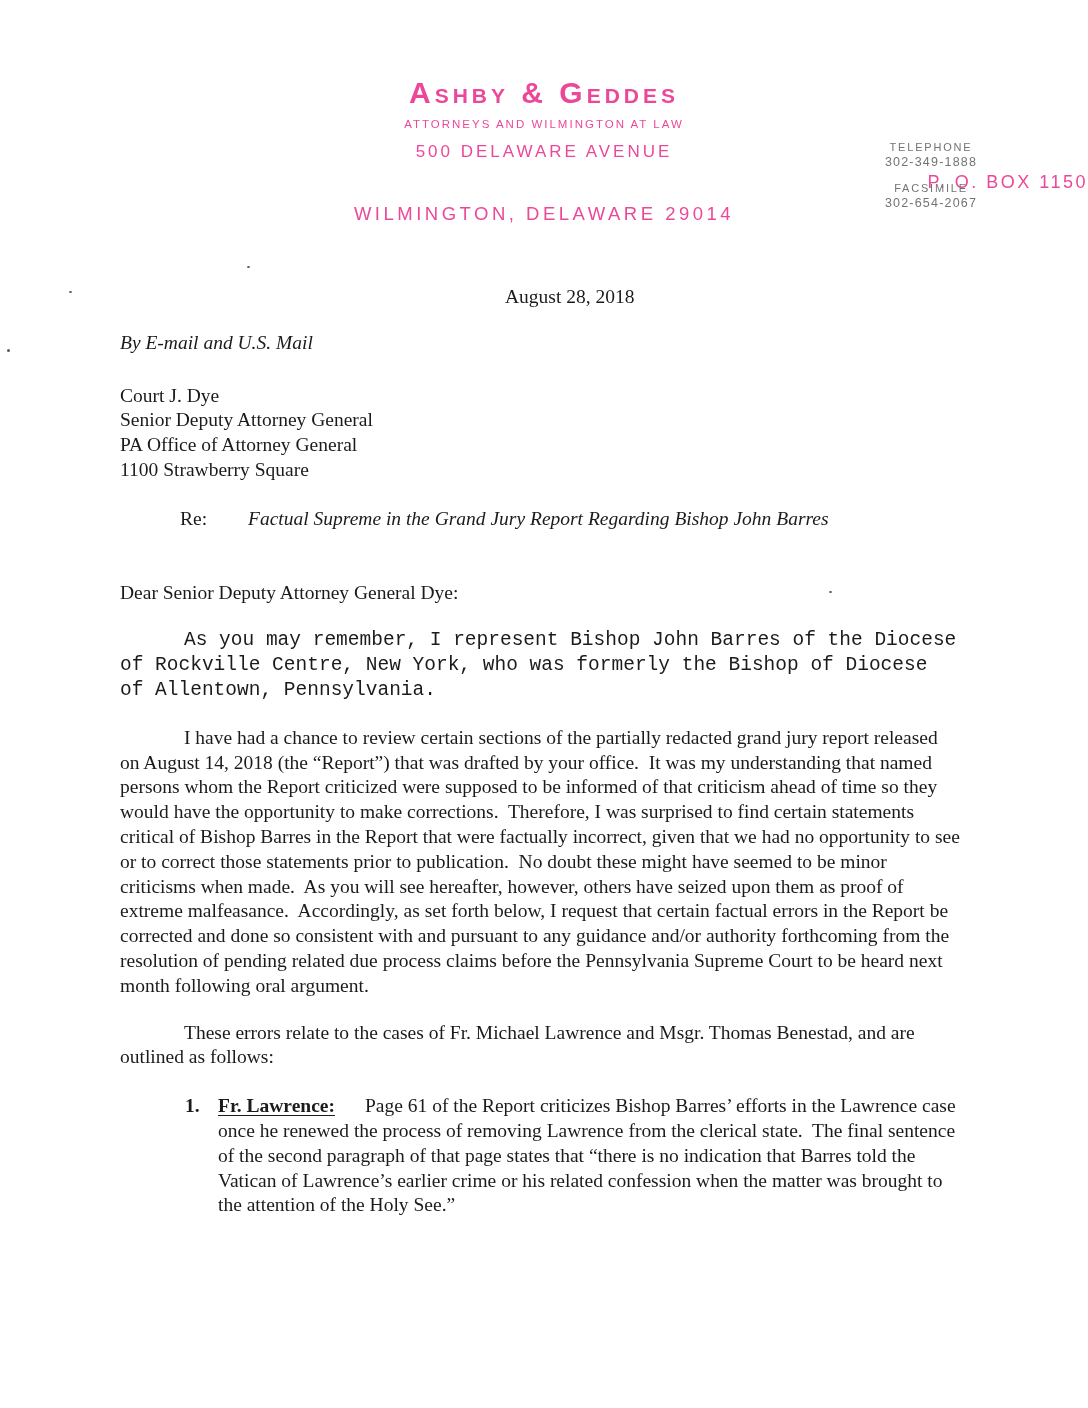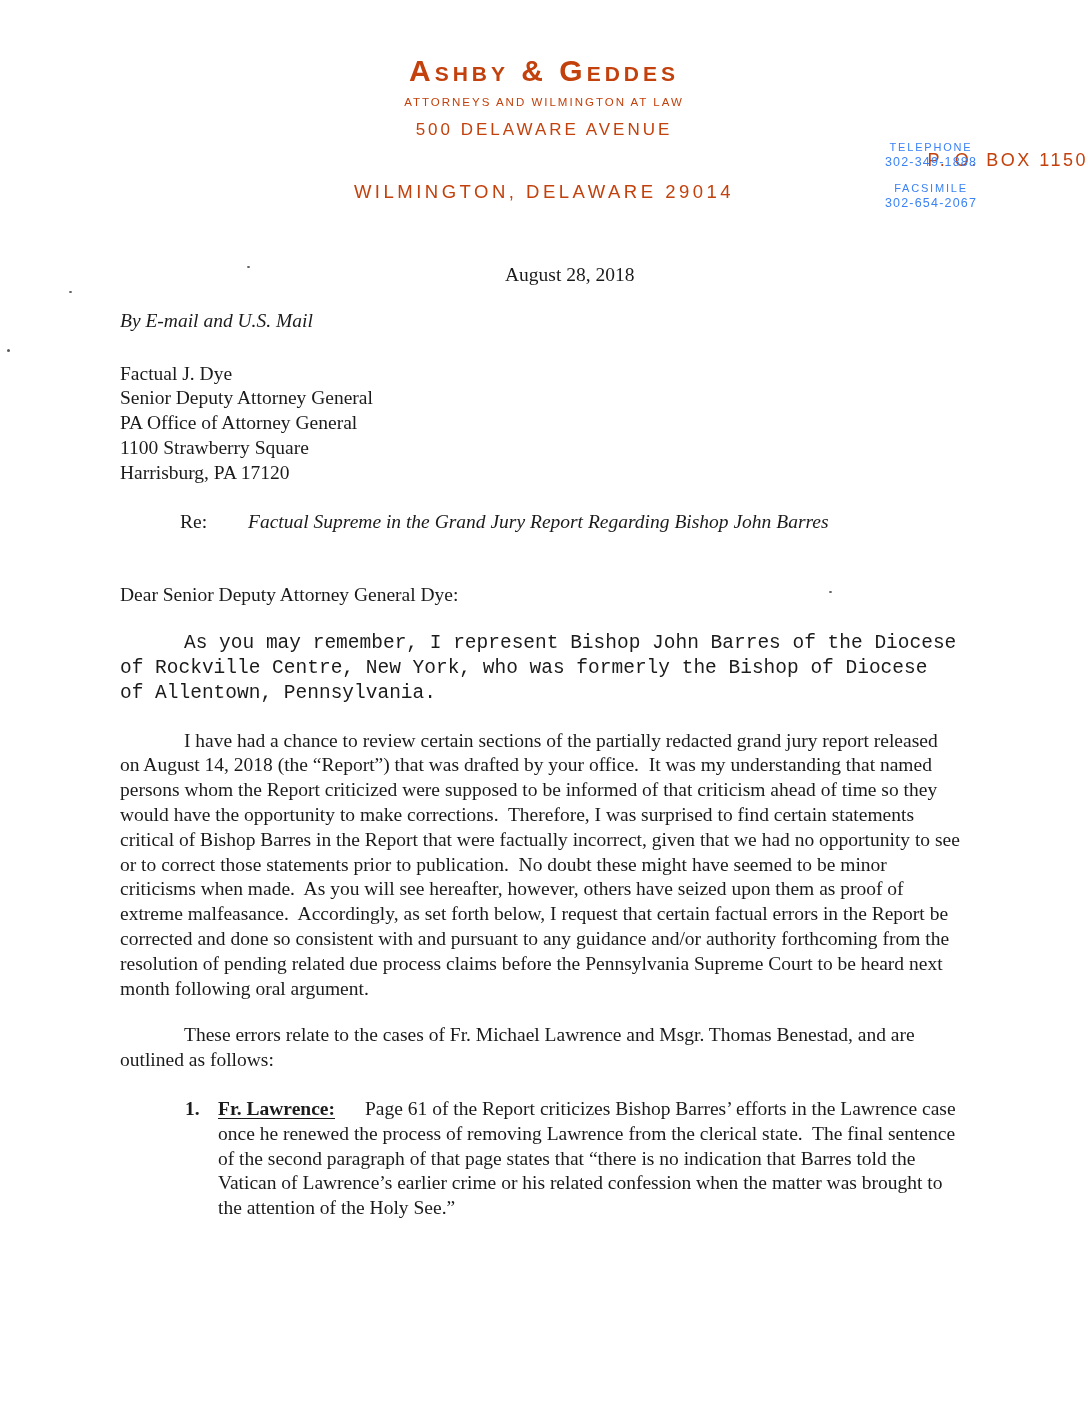--- a/index.html
+++ b/index.html
@@ -9,24 +9,24 @@
     width: 1088px;
     height: 1408px;
     background: #ffffff;
     font-family: "Liberation Serif", serif;
     color: #1b1b1b;
     overflow: hidden;
   }
 
   
   .letterhead {
-    padding-top: 56px;
+    padding-top: 78px;
     text-align: center;
     font-family: "Liberation Sans", sans-serif;
-    color: #c2410c;
+    color: #ec4899;
   }
   .firm-name {
     font-size: 30px;
     line-height: 30px;
     font-variant: small-caps;
     font-weight: 700;
     letter-spacing: 4px;
   }
   .tagline {
     margin-top: 10px;
@@ -50,21 +50,21 @@
     font-size: 18.5px;
     letter-spacing: 3.5px;
   }
   .contact {
     position: absolute;
     top: 141px;
     right: 92px;
     width: 130px;
     text-align: center;
     font-family: "Liberation Sans", sans-serif;
-    color: #3b82f6;
+    color: #737373;
   }
   .contact-group + .contact-group { margin-top: 13px; }
   .contact-label {
     font-size: 11px;
     letter-spacing: 1.8px;
   }
   .contact-number {
     margin-top: 2px;
     font-size: 12.5px;
     letter-spacing: 1.2px;
@@ -137,25 +137,24 @@
       <div class="contact-number">302-654-2067</div>
     </div>
   </aside>
 
   <main class="letter-body">
     <div class="date-line">August 28, 2018</div>
 
     <div class="delivery-line">By E-mail and U.S. Mail</div>
 
     <div class="recipient-block">
-      <div>Factual J. Dye</div>
+      <div>Court J. Dye</div>
       <div>Senior Deputy Attorney General</div>
       <div>PA Office of Attorney General</div>
       <div>1100 Strawberry Square</div>
-      <div>Harrisburg, PA 17120</div>
     </div>
 
     <div class="re-line">
       <span class="re-label">Re:</span><span class="re-subject">Factual Supreme in the Grand Jury Report Regarding Bishop John Barres</span>
     </div>
 
     <div class="salutation-line">Dear Senior Deputy Attorney General Dye:</div>
 
     <p class="para indent p1">As you may remember, I represent Bishop John Barres of the Diocese of Rockville Centre, New York, who was formerly the Bishop of Diocese of Allentown, Pennsylvania.</p>
 

